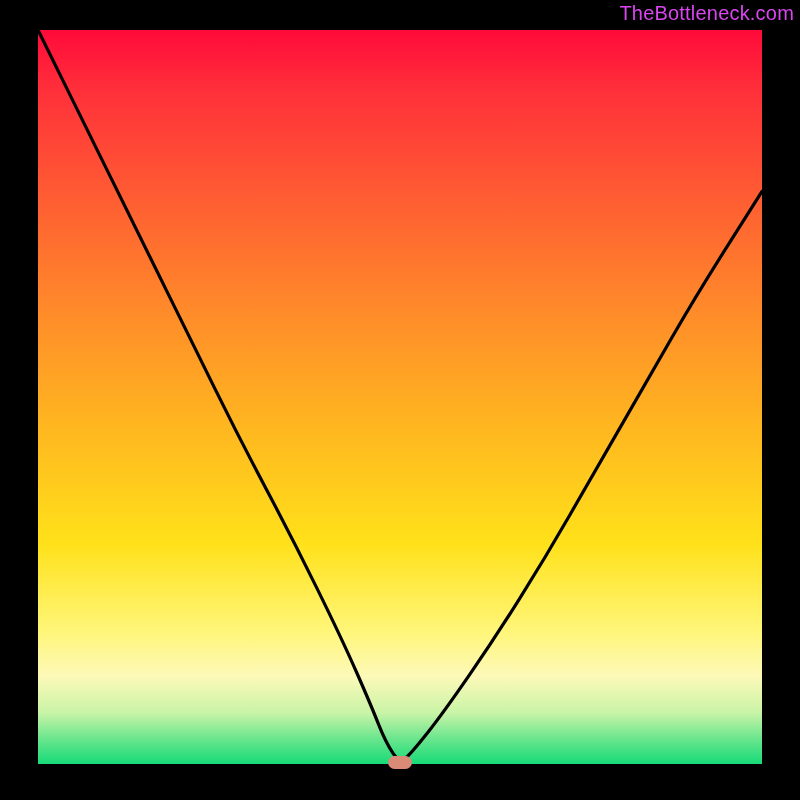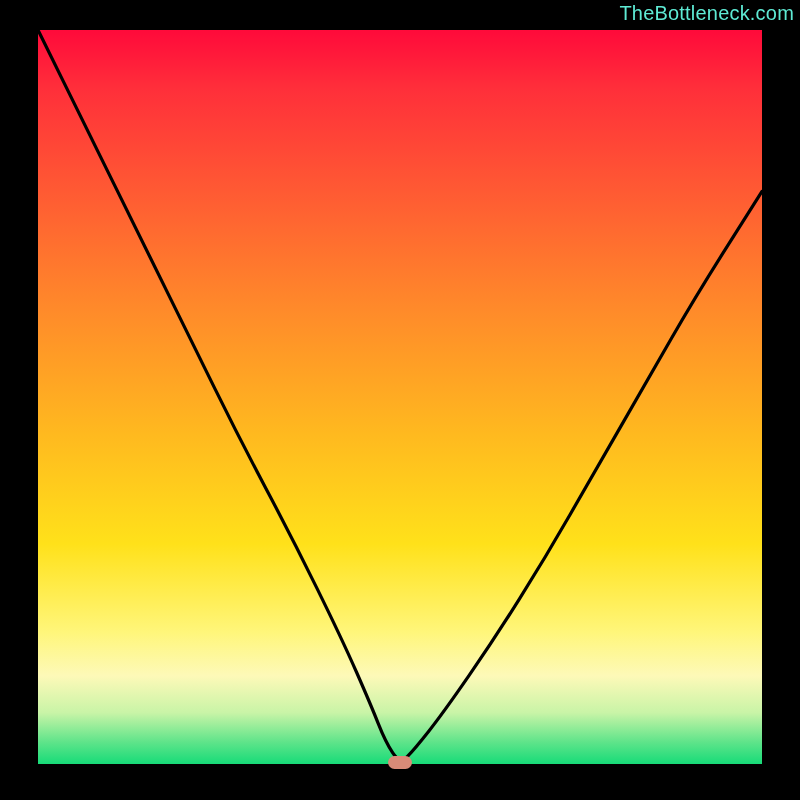--- a/index.html
+++ b/index.html
@@ -37,21 +37,21 @@
       #fdf9b8 88%,
       #c9f4a7 93%,
       #5fe48a 97%,
       #17db78 100%
     );
   }
   .watermark {
     position: absolute;
     top: 2px;
     right: 6px;
-    color: #5eead4;
+    color: #d946ef;
     font-size: 20px;
     letter-spacing: 0.2px;
     user-select: none;
   }
   svg.curve-layer {
     position: absolute;
     left: 0;
     top: 0;
     width: 724px;
     height: 734px;

